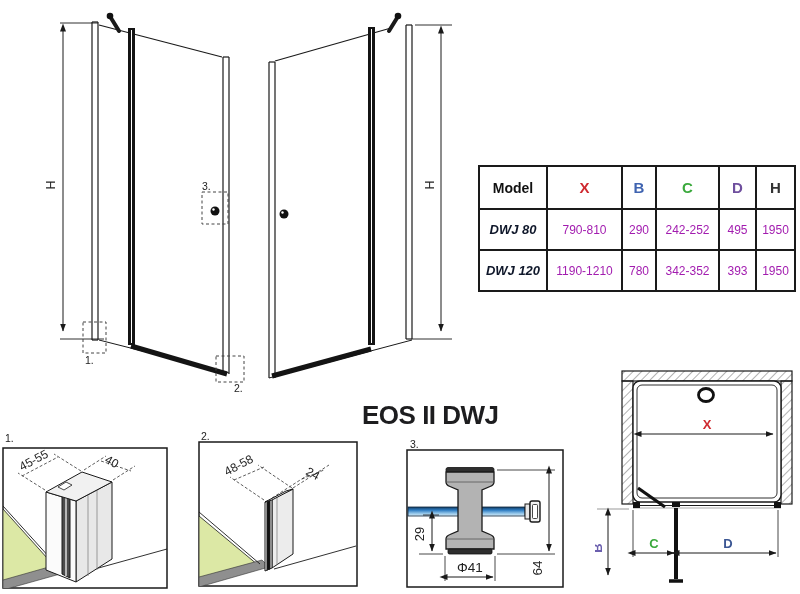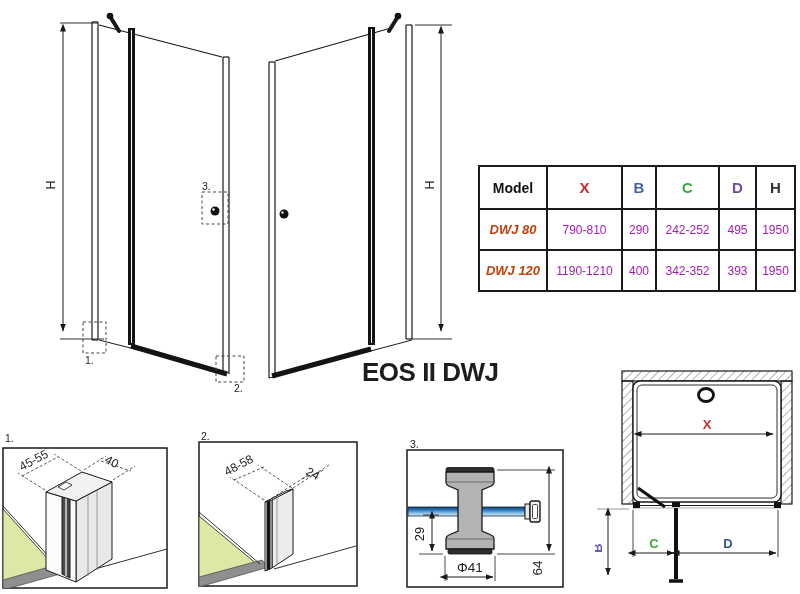--- a/index.html
+++ b/index.html
@@ -4,21 +4,21 @@
 <style>
   html,body{margin:0;padding:0;background:#fff;}
   .page{position:relative;width:800px;height:594px;background:#fff;overflow:hidden;
         font-family:"Liberation Sans",sans-serif;color:#1a1a1a;}
   .abs{position:absolute;}
   
   .spec-table{border-collapse:collapse;table-layout:fixed;}
   .spec-table th,.spec-table td{border:2px solid #1a1a1a;text-align:center;vertical-align:middle;
         height:30px;box-sizing:border-box;padding:12px 2px;white-space:nowrap;overflow:hidden;}
   .spec-table td{font-size:12px;color:#a21caf;}
-  .spec-table td.model{font-weight:bold;font-style:italic;font-size:13px;color:#c2410c;}
+  .spec-table td.model{font-weight:bold;font-style:italic;font-size:13px;color:#0f172a;}
   .spec-table th{font-size:15px;font-weight:bold;background:#fff;}
   .spec-table th.model-h{font-size:14px;color:#111;}
   
   .sheet-title{font-size:26px;font-weight:bold;letter-spacing:-0.5px;color:#1d1d1f;white-space:nowrap;}
   svg text{font-family:"Liberation Sans",sans-serif;}
   .callout-label{font-size:10.5px;fill:#222;}
   .dim-label{font-size:12px;fill:#222;}
 </style>
 </head>
 <body>
@@ -143,30 +143,30 @@
           <td class="model">DWJ 80</td>
           <td>790-810</td>
           <td>290</td>
           <td>242-252</td>
           <td>495</td>
           <td>1950</td>
         </tr>
         <tr>
           <td class="model">DWJ 120</td>
           <td>1190-1210</td>
-          <td>400</td>
+          <td>780</td>
           <td>342-352</td>
           <td>393</td>
           <td>1950</td>
         </tr>
       </tbody>
     </table>
   </div>
 
-  <div class="abs sheet-title" style="left:362px;top:357px">EOS II DWJ</div>
+  <div class="abs sheet-title" style="left:362px;top:400px">EOS II DWJ</div>
 
   <svg class="abs" style="left:0;top:430px" width="172" height="164" viewBox="0 0 172 164">
     <defs>
         <clipPath id="clip1">
           <rect x="3" y="18" width="164" height="140"></rect>
         </clipPath>
       </defs>
     <text class="callout-label" x="5" y="12">1.</text>
     <rect x="3" y="18" width="164" height="140" fill="#fff" stroke="#1a1a1a" stroke-width="1.5"></rect>
     <g clip-path="url(#clip1)">

